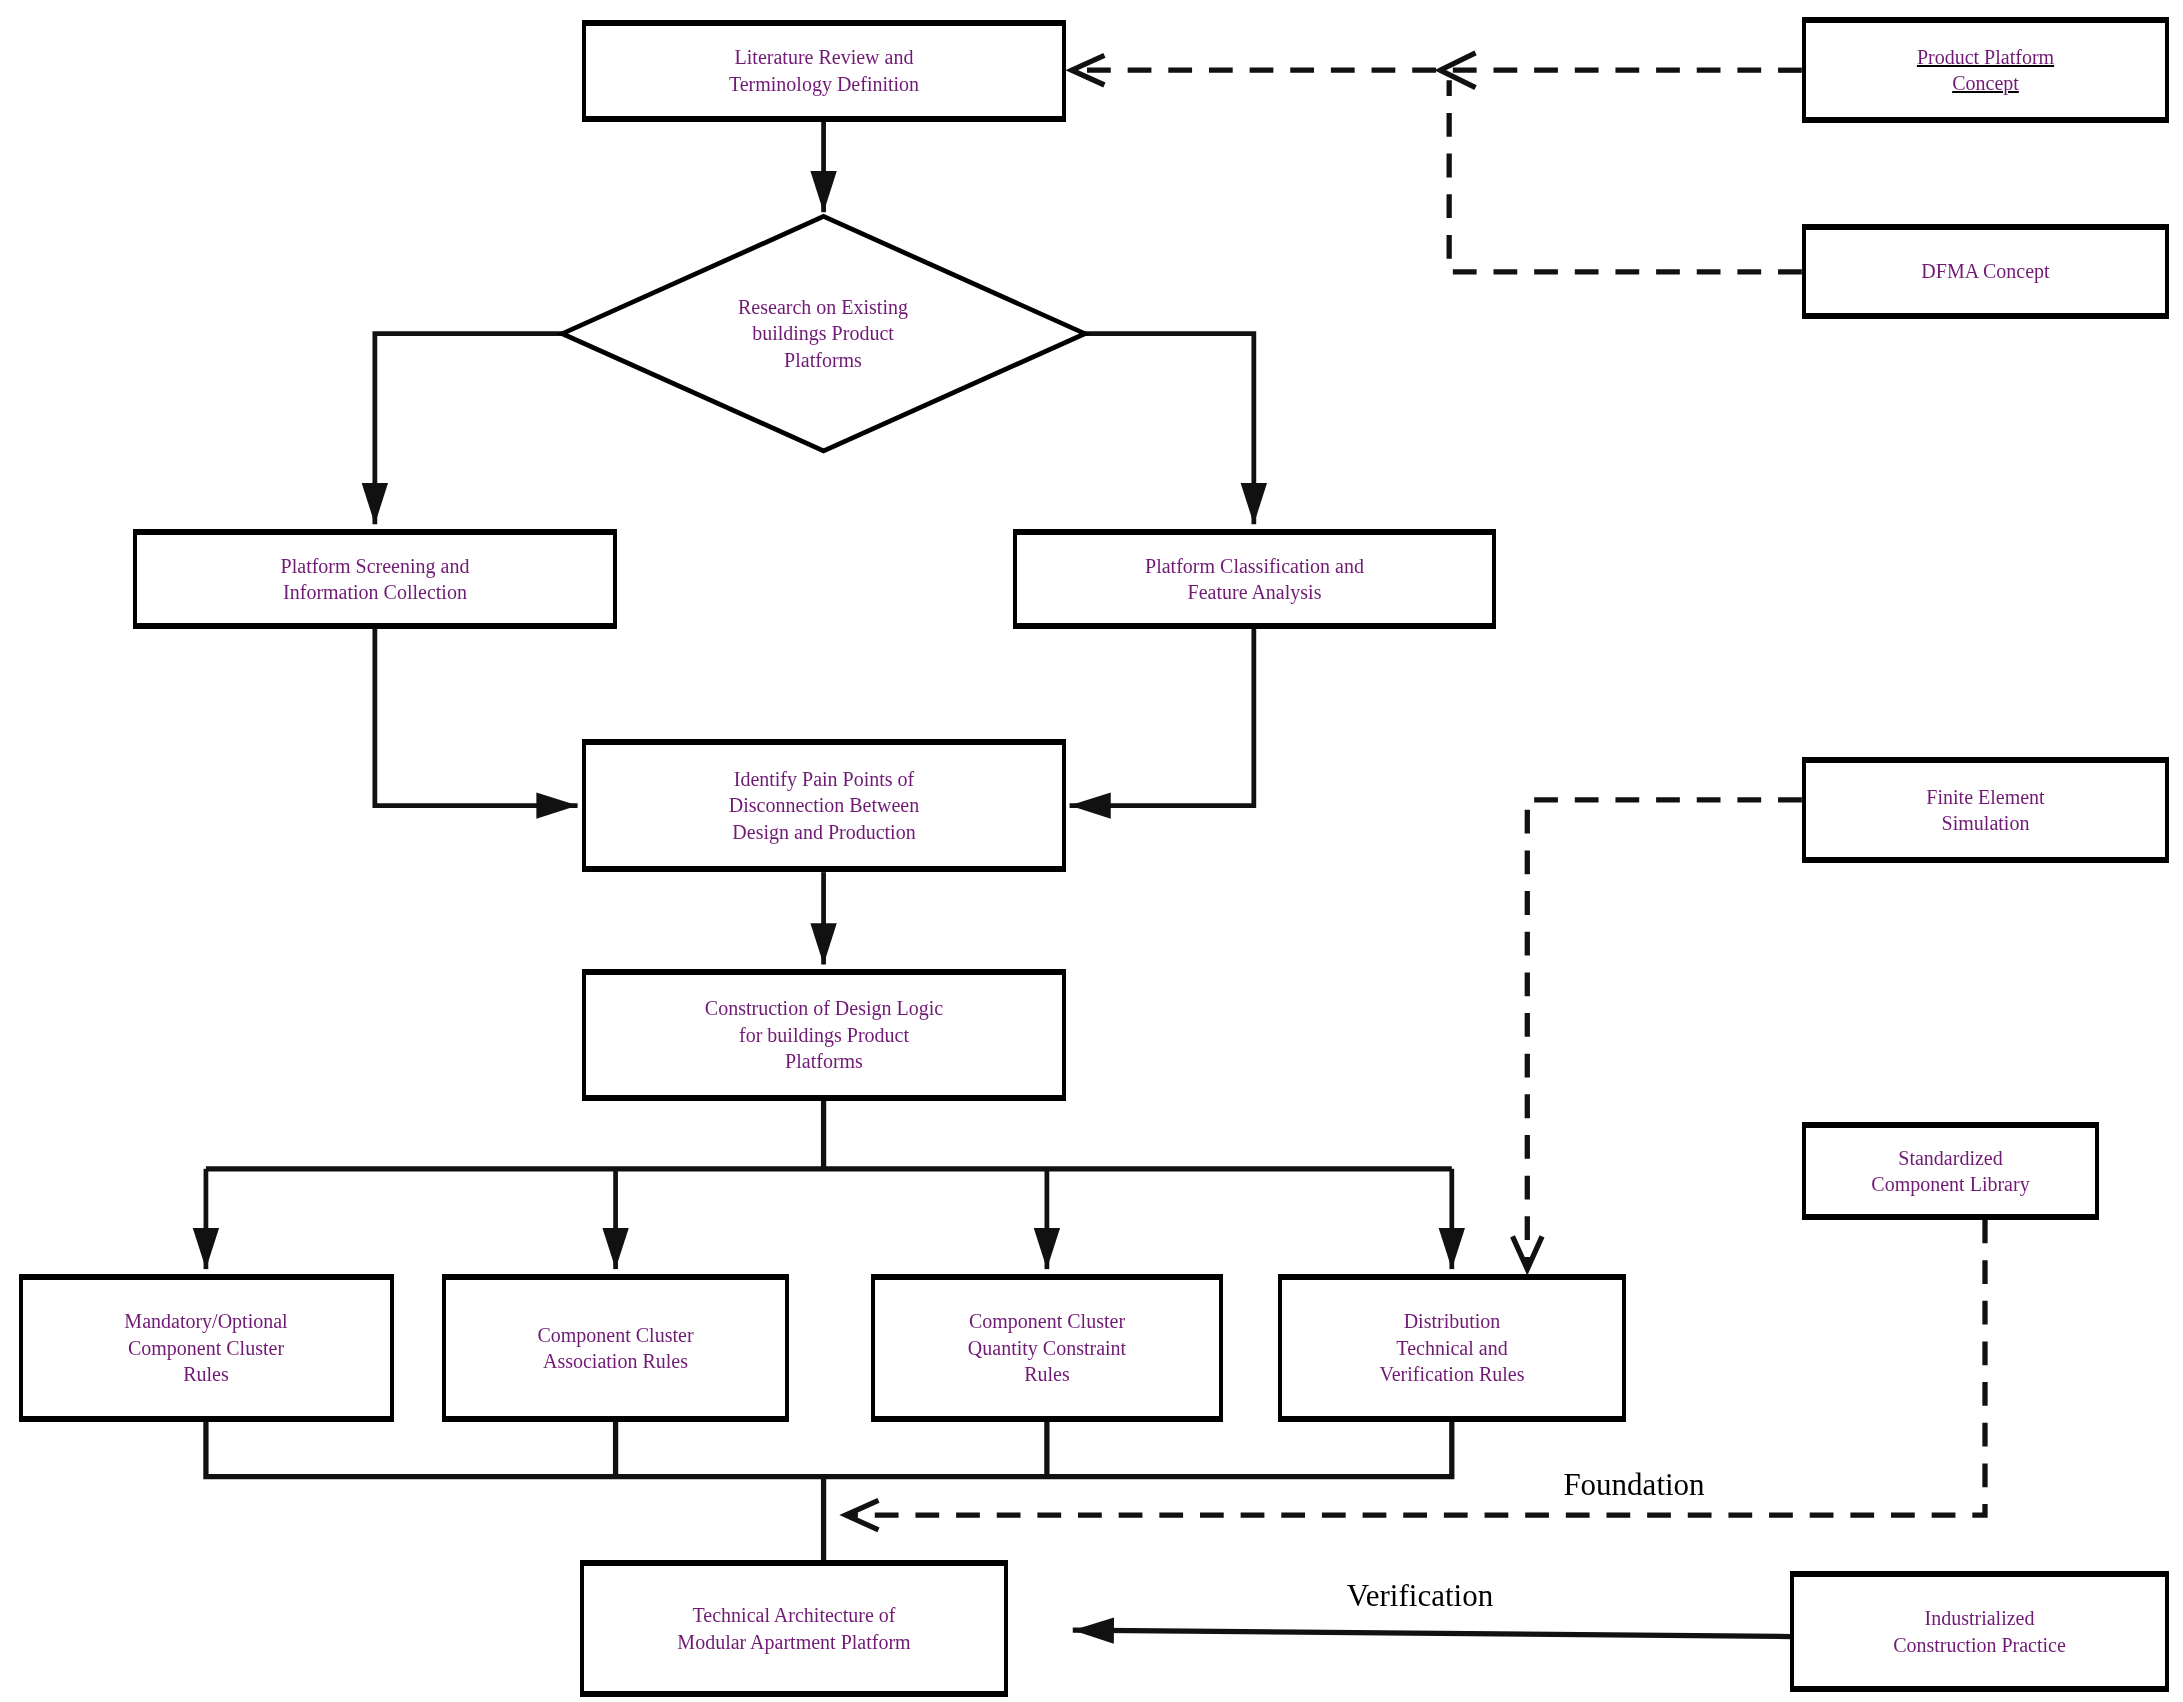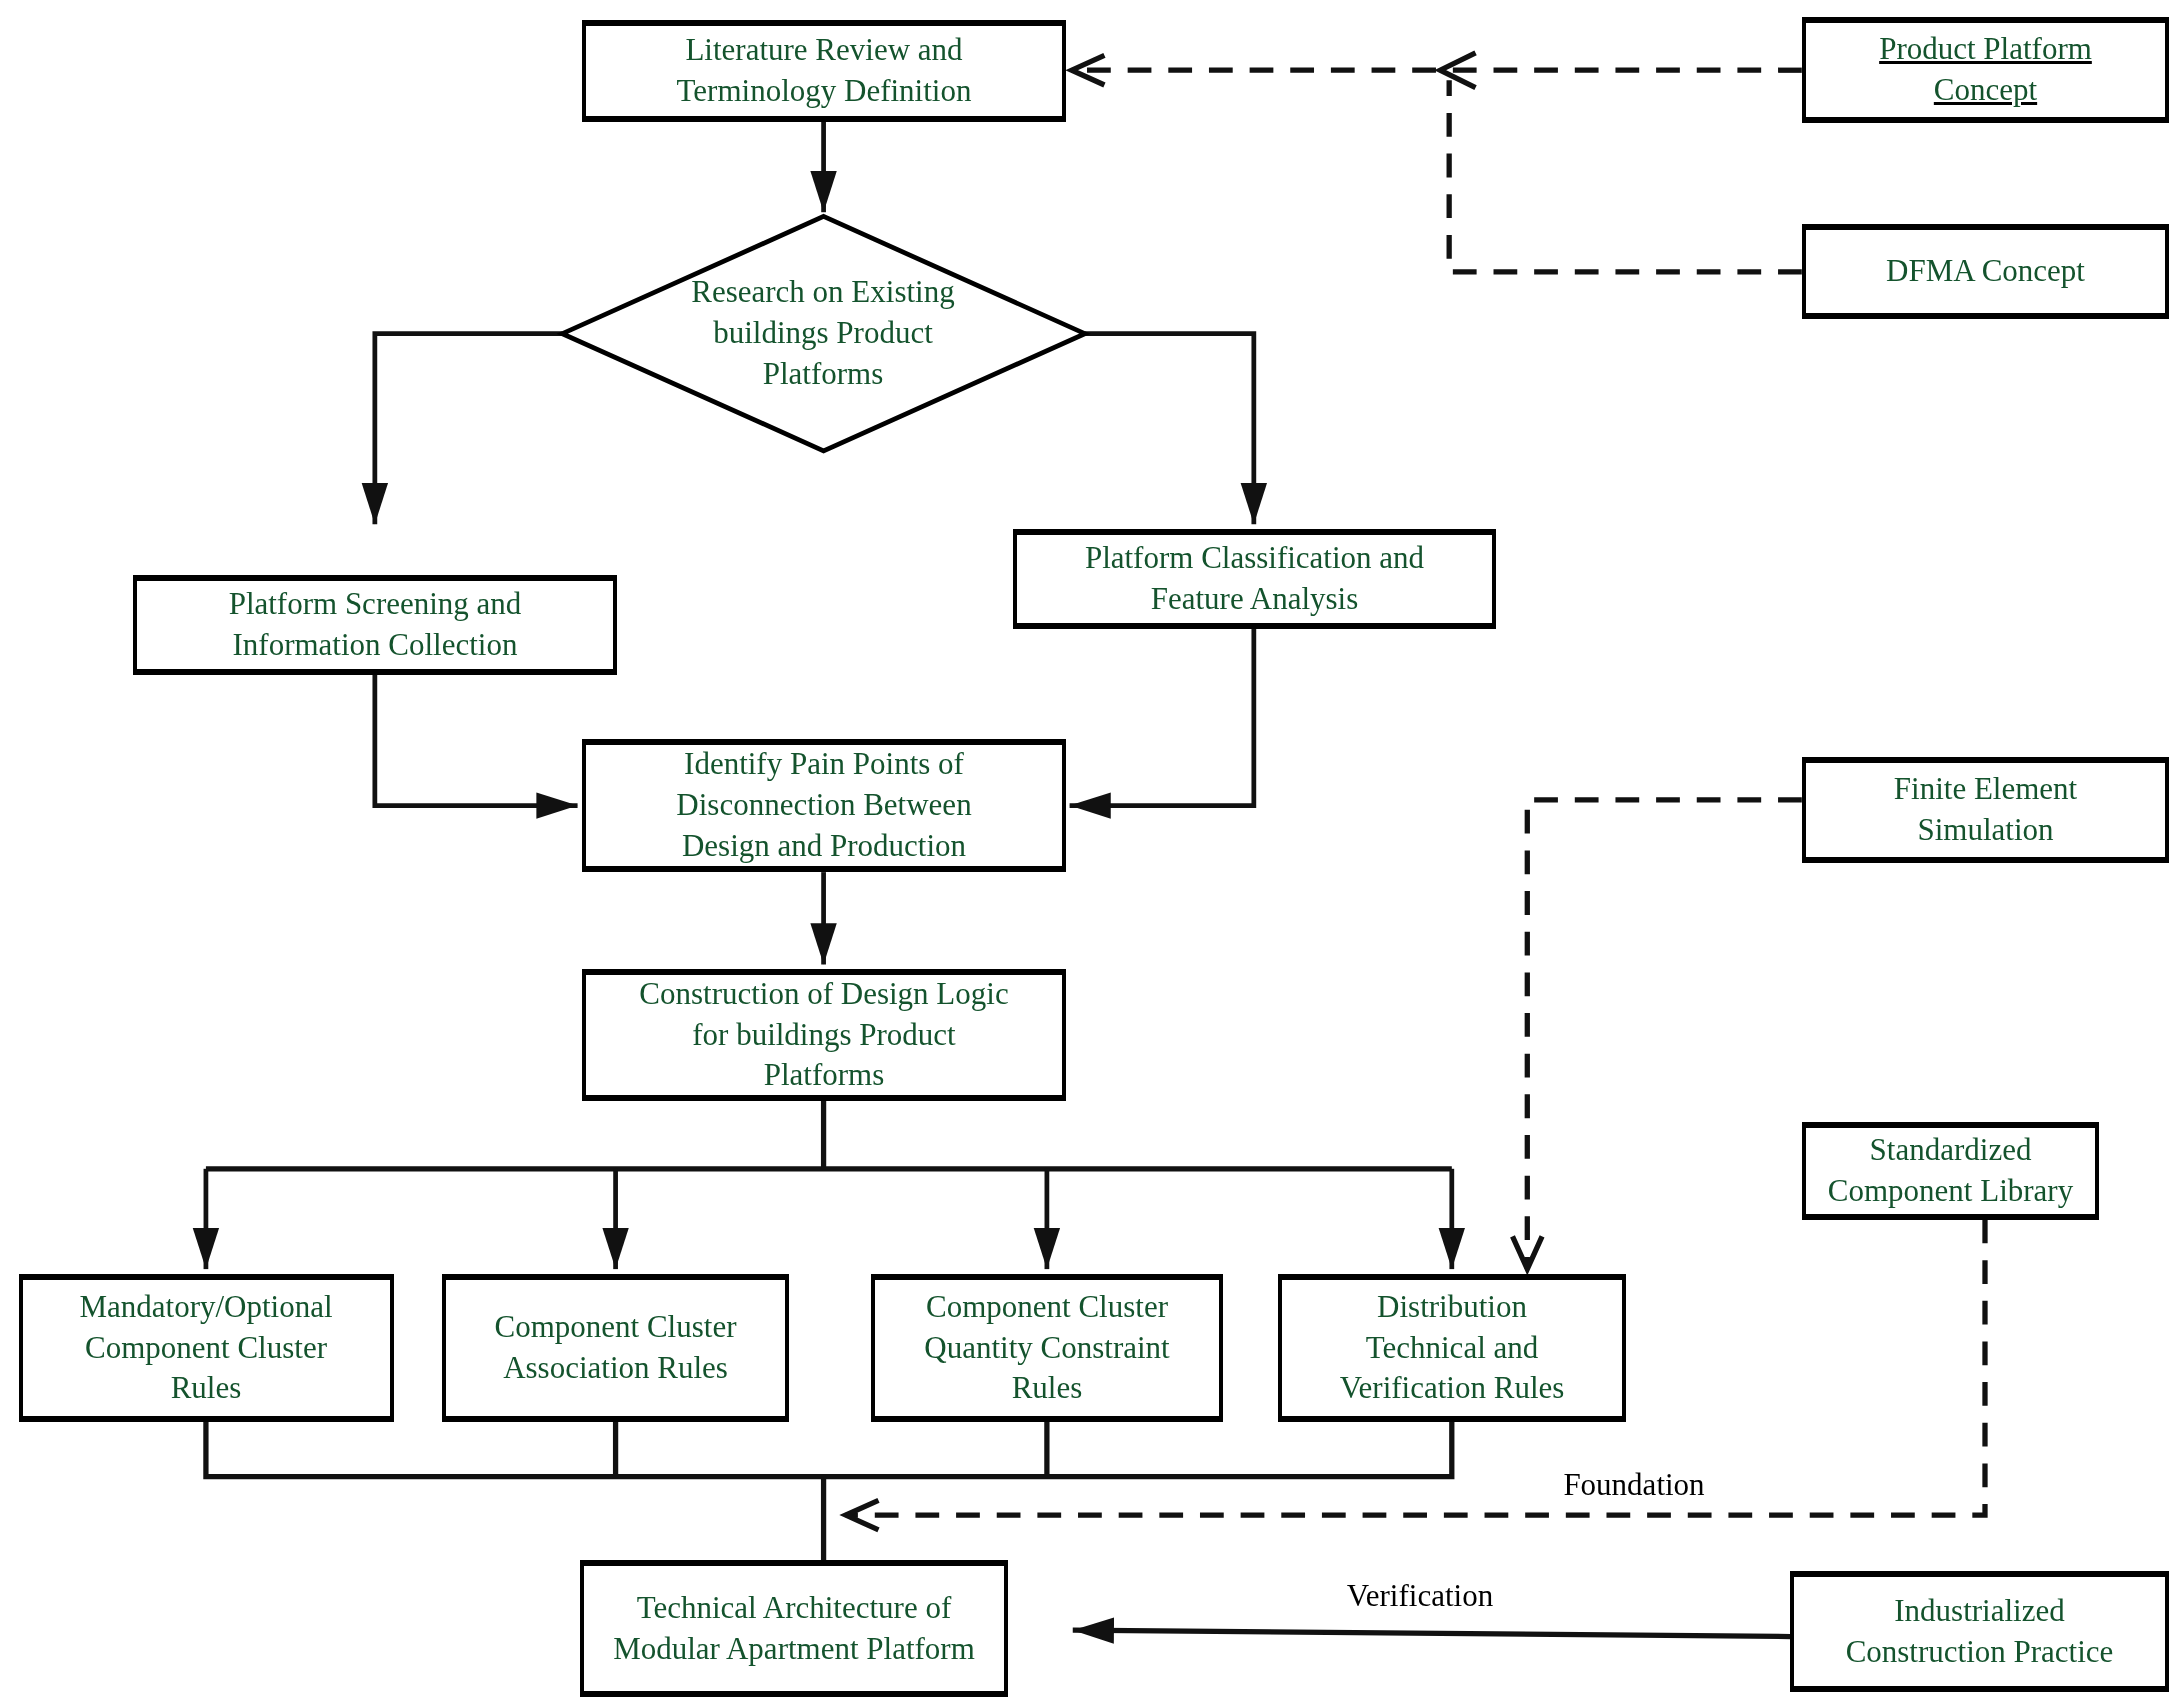--- a/index.html
+++ b/index.html
@@ -26,23 +26,23 @@
     border-style: solid;
     border-color: #000000;
     border-width: 6.9px 4.8px;
     display: flex;
     align-items: center;
     justify-content: center;
     text-align: center;
   }
   .lbl {
     white-space: pre-line;
-    font-size: 31px;
+    font-size: 20px;
     line-height: 1.32;
-    color: #14532d;
+    color: #701a75;
   }
   .diamond-label {
     position: absolute;
     display: flex;
     align-items: center;
     justify-content: center;
     text-align: center;
     background: transparent;
   }
   .edge-label {
@@ -109,21 +109,21 @@
   <div class="node" style="left:1802px; top:224px; width:367px; height:95px;">
     <span class="lbl">DFMA Concept</span>
   </div>
 
   <div class="diamond-label" style="left:649px; top:253px; width:348px; height:161px;">
     <span class="lbl">Research on Existing
 buildings Product
 Platforms</span>
   </div>
 
-  <div class="node" style="left:133px; top:529px; width:484px; height:100px;margin-top:46px;">
+  <div class="node" style="left:133px; top:529px; width:484px; height:100px;">
     <span class="lbl">Platform Screening and
 Information Collection</span>
   </div>
 
   <div class="node" style="left:1013px; top:529px; width:483px; height:100px;">
     <span class="lbl">Platform Classification and
 Feature Analysis</span>
   </div>
 
   <div class="node" style="left:582px; top:739px; width:484px; height:133px;">

